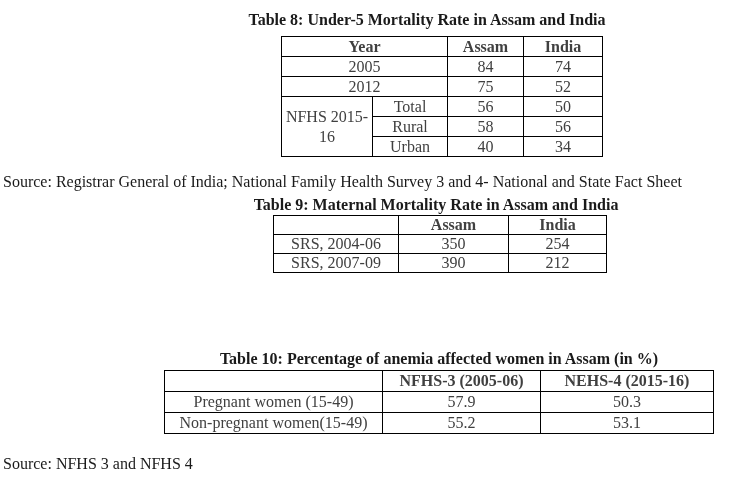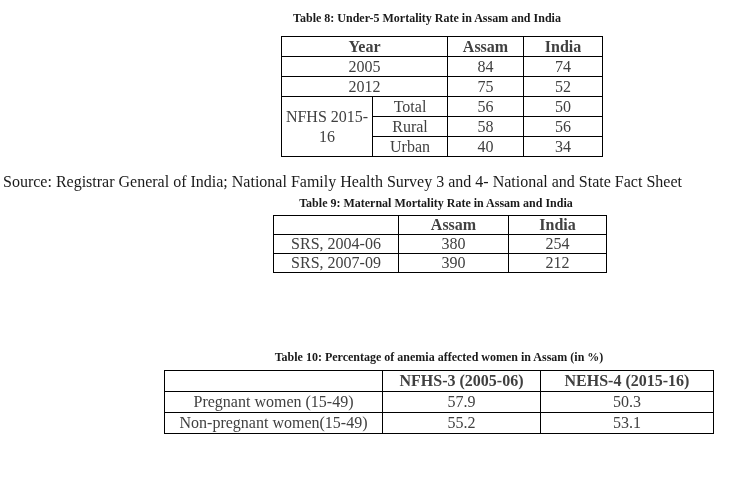--- a/index.html
+++ b/index.html
@@ -14,21 +14,21 @@
     background: #ffffff;
     color: #1a1a1a;
     font-family: "Liberation Serif", "DejaVu Serif", serif;
     overflow: hidden;
   }
   .title {
     position: absolute;
     width: 600px;
     text-align: center;
     font-weight: bold;
-    font-size: 12px;
+    font-size: 16px;
     white-space: nowrap;
   }
   .src {
     position: absolute;
     left: 3px;
     font-size: 16px;
     white-space: nowrap;
   }
   table.tbl {
     position: absolute;
@@ -120,21 +120,21 @@
         <col style="width:98px">
     </colgroup>
     <tbody>
       <tr>
         <td></td>
         <td class="b">Assam</td>
         <td class="b">India</td>
       </tr>
       <tr>
         <td>SRS, 2004-06</td>
-        <td>380</td>
+        <td>350</td>
         <td>254</td>
       </tr>
       <tr>
         <td>SRS, 2007-09</td>
         <td>390</td>
         <td>212</td>
       </tr>
     </tbody>
   </table>
 
@@ -159,14 +159,15 @@
         <td>50.3</td>
       </tr>
       <tr>
         <td>Non-pregnant women(15-49)</td>
         <td>55.2</td>
         <td>53.1</td>
       </tr>
     </tbody>
   </table>
 
+  <div class="src" id="src3">Source: NFHS 3 and NFHS 4</div>
 
 </div>
 
 </body></html>

